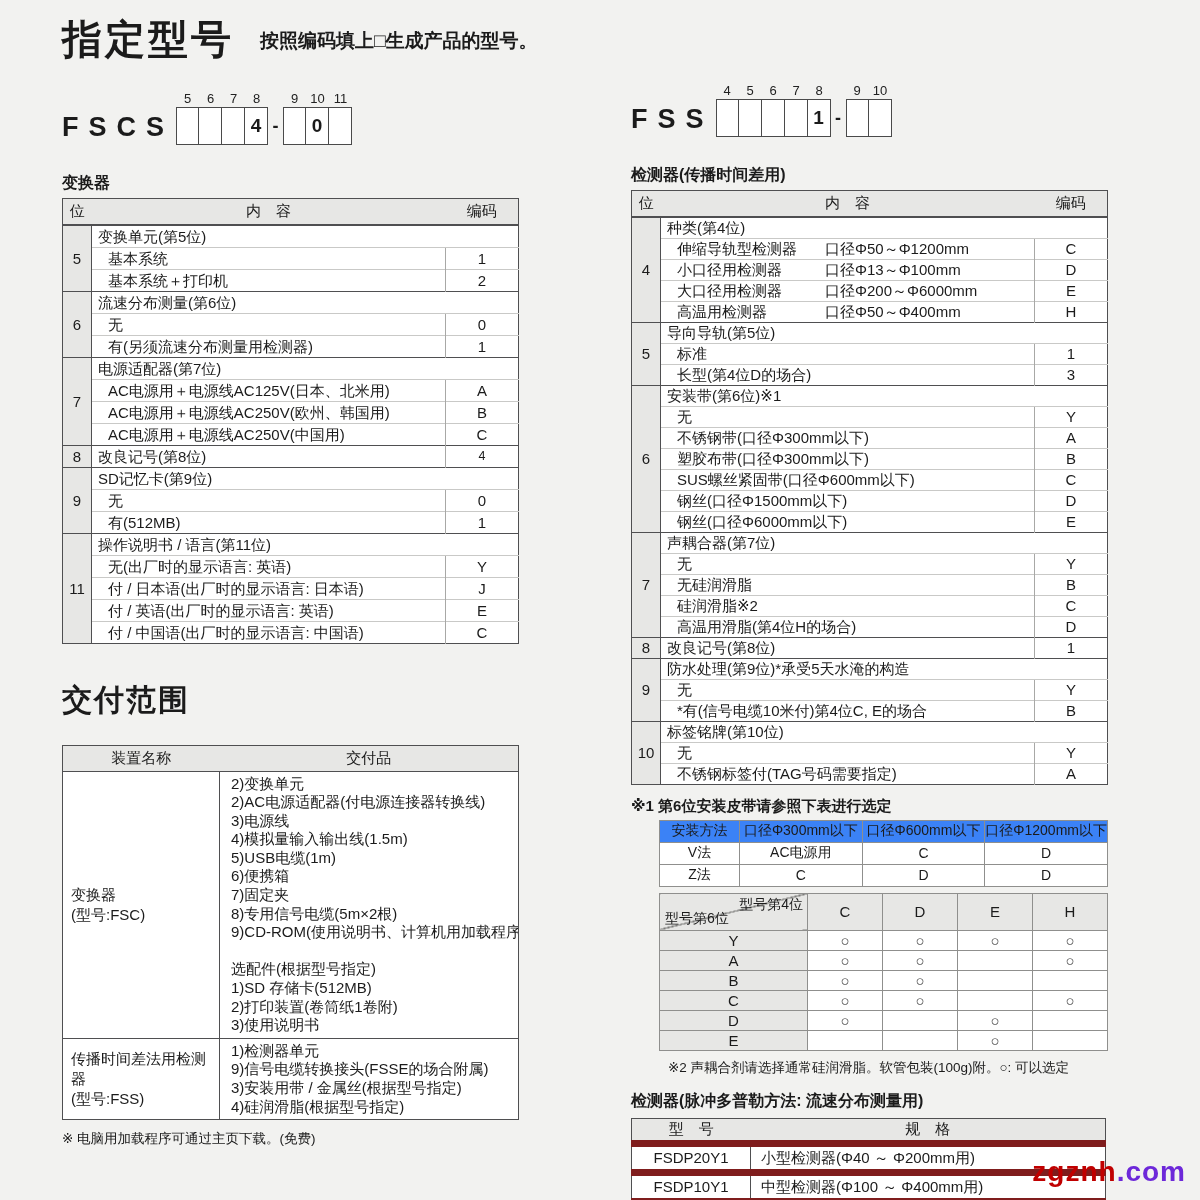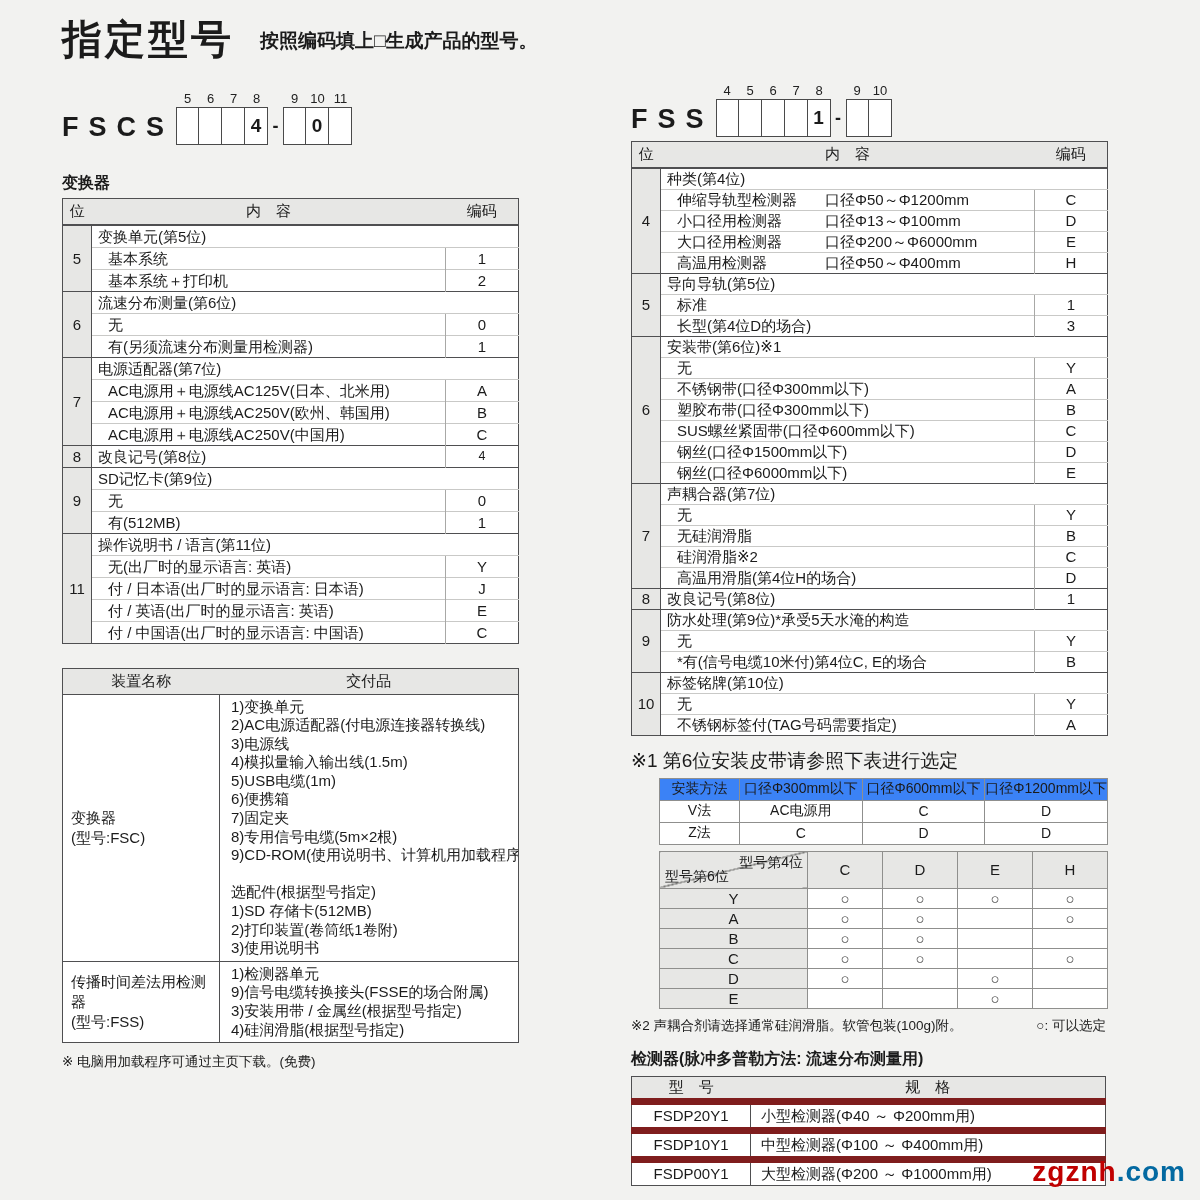--- a/index.html
+++ b/index.html
@@ -66,22 +66,22 @@
   .delivery-table th { background:#e7e7e5; font-weight:normal; text-align:center; height:26px; border-bottom:1.5px solid #4f4f51; }
   .delivery-table tbody tr { border-top:1.5px solid #4f4f51; }
   .delivery-table td.dname { border-right:1.5px solid #4f4f51; vertical-align:middle; padding-left:8px; }
   .delivery-table td.dname div { line-height:20px; }
   .delivery-table td.ditems { padding:3px 0 3px 11px; }
   .delivery-table .item-line { height:18.6px; line-height:18.6px; white-space:nowrap; overflow:hidden; }
 
   .footnote { font-size:13.5px; margin-top:10px; }
 
   
-  .note { font-size:19px; margin-top:12px; }
-  .note2-row { display:flex; justify-content:space-between; font-size:13.5px; margin-top:8px; padding-right:2px; }
+  .note { font-size:15px; margin-top:12px;font-weight:bold; }
+  .note2-row { display:flex; justify-content:center; font-size:13.5px; margin-top:8px; padding-right:2px; }
 
   
   table.band-table {
     border-collapse:collapse; table-layout:fixed; width:449px; margin:4px 0 0 28px;
     background:#fff; font-size:14px; border:1px solid #7d7d7b;
   }
   .band-table th, .band-table td { border:1px solid #8f8f8d; height:22px; text-align:center; padding:0; }
   .band-table th { background:#3b82f6; font-weight:normal; }
   .band-table col.b0 { width:80px; }
 
@@ -113,21 +113,21 @@
   }
   .fsdp-table col.f0 { width:119px; }
   .fsdp-table th { background:#e7e7e5; font-weight:normal; height:24px; border-bottom:1.5px solid #4f4f51; }
   .fsdp-table td { height:20px; line-height:20px; border-top:7px solid #7f1d1d; }
   .fsdp-table td.fmodel { text-align:center; border-right:1.5px solid #4f4f51; }
   .fsdp-table td.fspec { padding-left:10px; }
 
   
   .watermark { position:absolute; right:14px; bottom:12px; font-size:28px; font-weight:bold; letter-spacing:1px; }
   .wm-red { color:#c00000; }
-  .wm-black { color:#0369a1; }
+  .wm-black { color:#6d28d9; }
 </style>
 </head>
 <body>
 
 <div class="col-left">
   <div class="page-header">
     <div class="page-title">指定型号</div>
     <div class="page-subtitle">按照编码填上□生成产品的型号。</div>
   </div>
 
@@ -268,40 +268,41 @@
             <td class="code-cell">E</td>
           </tr>
           <tr>
             <td class="olabel">付 / 中国语(出厂时的显示语言: 中国语)</td>
             <td class="code-cell">C</td>
           </tr>
         </tbody>
       </table>
     </div>
 
+  <div class="h2">交付范围</div>
   <div id="delivery-table">
       <table class="delivery-table">
         <colgroup>
           <col class="col-name">
           <col>
         </colgroup>
         <thead>
           <tr>
             <th>装置名称</th>
             <th>交付品</th>
           </tr>
         </thead>
         <tbody>
           <tr>
             <td class="dname">
               <div>变换器</div>
               <div>(型号:FSC)</div>
             </td>
             <td class="ditems">
-              <div class="item-line">1)变换单元</div>
+              <div class="item-line">2)变换单元</div>
               <div class="item-line">2)AC电源适配器(付电源连接器转换线)</div>
               <div class="item-line">3)电源线</div>
               <div class="item-line">4)模拟量输入输出线(1.5m)</div>
               <div class="item-line">5)USB电缆(1m)</div>
               <div class="item-line">6)便携箱</div>
               <div class="item-line">7)固定夹</div>
               <div class="item-line">8)专用信号电缆(5m×2根)</div>
               <div class="item-line">9)CD-ROM(使用说明书、计算机用加载程序)</div>
               <div class="item-line">&nbsp;</div>
               <div class="item-line">选配件(根据型号指定)</div>
@@ -361,20 +362,21 @@
           <div class="mc-num">9</div>
           <div class="mc-box"></div>
         </div>
         <div class="mc-cell">
           <div class="mc-num">10</div>
           <div class="mc-box"></div>
         </div>
       </div>
     </div>
 
+  <div class="section-label">检测器(传播时间差用)</div>
   <div class="tbl-wrap" id="detector-table">
       <table class="code-table tight">
         <colgroup>
           <col class="col-pos">
           <col class="col-content">
           <col class="col-code">
         </colgroup>
         <thead>
           <tr>
             <th>位</th>

